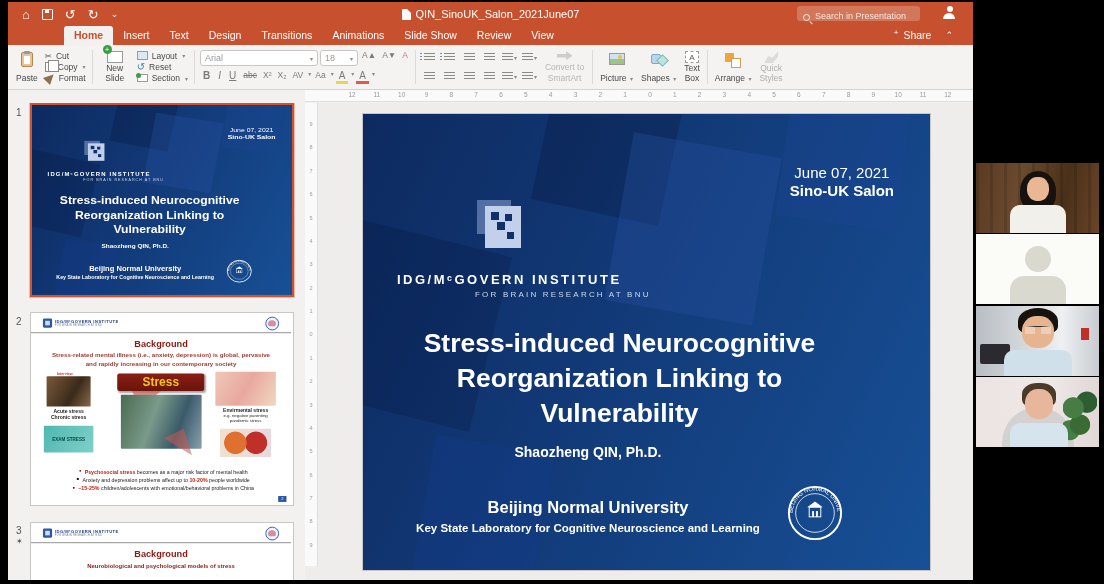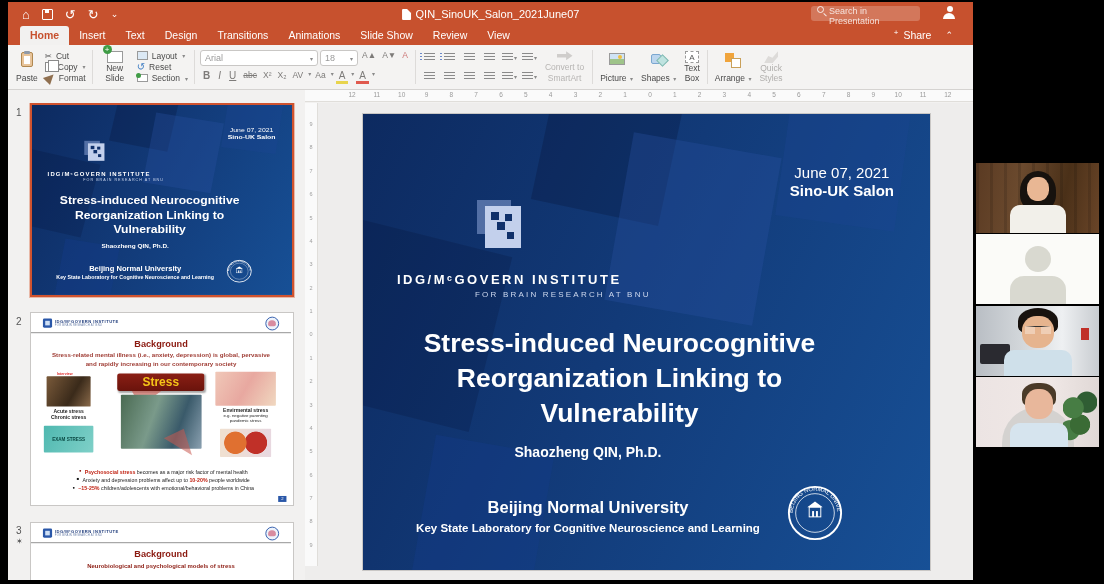--- a/index.html
+++ b/index.html
@@ -13,32 +13,32 @@
   .titlebar { position:absolute; left:0; top:0; right:0; height:24px; background:#c7512e;
     display:flex; align-items:center; color:#fff; }
   .tb-icons { display:flex; align-items:center; gap:12px; padding-left:14px; font-size:13px; }
   .tb-glyph { cursor:default; line-height:1; }
   .floppy { width:11px; height:11px; border:1.5px solid #fff; border-radius:1px; position:relative; }
   .floppy:before { content:""; position:absolute; left:2px; top:0; width:4px; height:3px; background:#fff; }
   .tb-title { position:absolute; left:50%; transform:translateX(-50%); display:flex; align-items:center; gap:5px;
     font-size:11px; color:#fff; white-space:nowrap; }
   .doc-ico { width:9px; height:11px; background:#fff; border-radius:1px; position:relative; }
   .doc-ico:before{ content:""; position:absolute; right:0; top:0; border:2px solid #c7512e; border-left-color:transparent; border-bottom-color:transparent; }
-  .searchbox { position:absolute; right:53px; top:4px; width:109px; height:15px; background:rgba(255,255,255,.22);
-    border-radius:3px; display:flex; align-items:flex-start; gap:5px; padding:0 6px; color:rgba(255,255,255,.8); font-size:9px; }
+  .searchbox { position:absolute; right:53px; top:4px; width:123px; height:15px; background:rgba(255,255,255,.22);
+    border-radius:3px; display:flex; align-items:flex-end; gap:5px; padding:0 6px; color:rgba(255,255,255,.8); font-size:9px; }
   .mag { width:7px; height:7px; border:1.4px solid rgba(255,255,255,.85); border-radius:50%; position:relative; flex:0 0 auto;}
   .mag:before { content:""; position:absolute; left:6px; top:6px; width:4px; height:1.4px; background:rgba(255,255,255,.85); transform:rotate(45deg); transform-origin:0 0;}
   .person-ico { position:absolute; right:16px; top:4px; width:14px; height:14px; }
   .person-ico .h{ width:6px;height:6px;border-radius:50%;background:#fff;margin:0 auto;}
   .person-ico .b{ width:12px;height:6px;border-radius:6px 6px 0 0;background:#fff;margin-top:1px;}
 
   
   .tabrow { position:absolute; left:0; top:24px; right:0; height:19px; background:#c7512e; display:flex; align-items:flex-end; padding-left:12px; }
   .tab { font-size:10.5px; color:#fff; padding:3px 10px 4px; cursor:pointer; white-space:nowrap; }
-  .tab.active { background:#f2f1f0; color:#c7512e; font-weight:bold; border-radius:3px 3px 0 0; }
+  .tab.active { background:#f2f1f0; color:#c7512e; font-weight:bold; border-radius:3px 3px 0 0;margin-left:44px; }
   .share-zone { position:absolute; right:20px; top:27px; display:flex; align-items:center; gap:6px; color:#fff; font-size:10.5px; }
   .sharep { position:relative; width:12px; height:10px; }
   .sharep .h{ width:5px;height:5px;border-radius:50%;background:#fff; }
   .sharep .b{ width:9px;height:4px;border-radius:4px 4px 0 0;background:#fff;margin-top:1px;}
   .sharep .plus{ position:absolute; right:-1px; top:-2px; font-size:8px; color:#fff; }
   .chev { font-size:9px; margin-left:8px; }
 
   
   .ribbon { position:absolute; left:0; top:43px; right:0; height:45px; background:#f4f3f2; border-bottom:1px solid #d5d3d1;
     display:flex; align-items:stretch; padding:3px 4px; color:#4a4a4a; }

